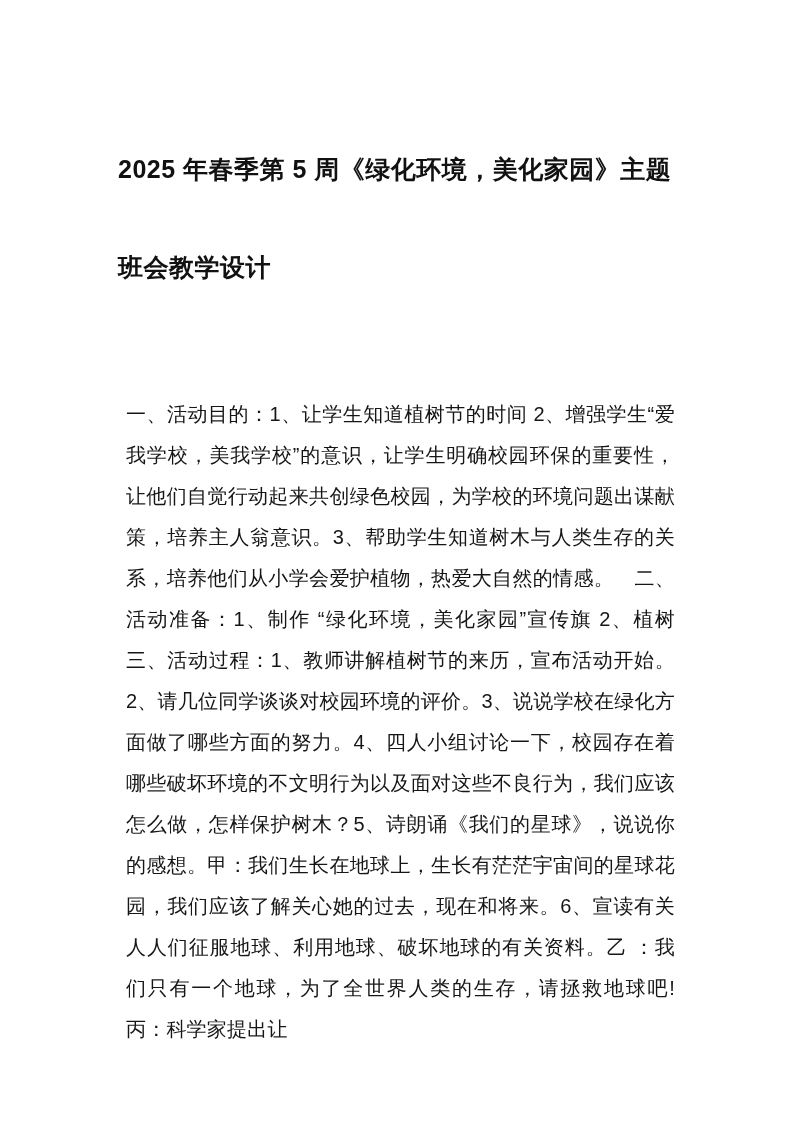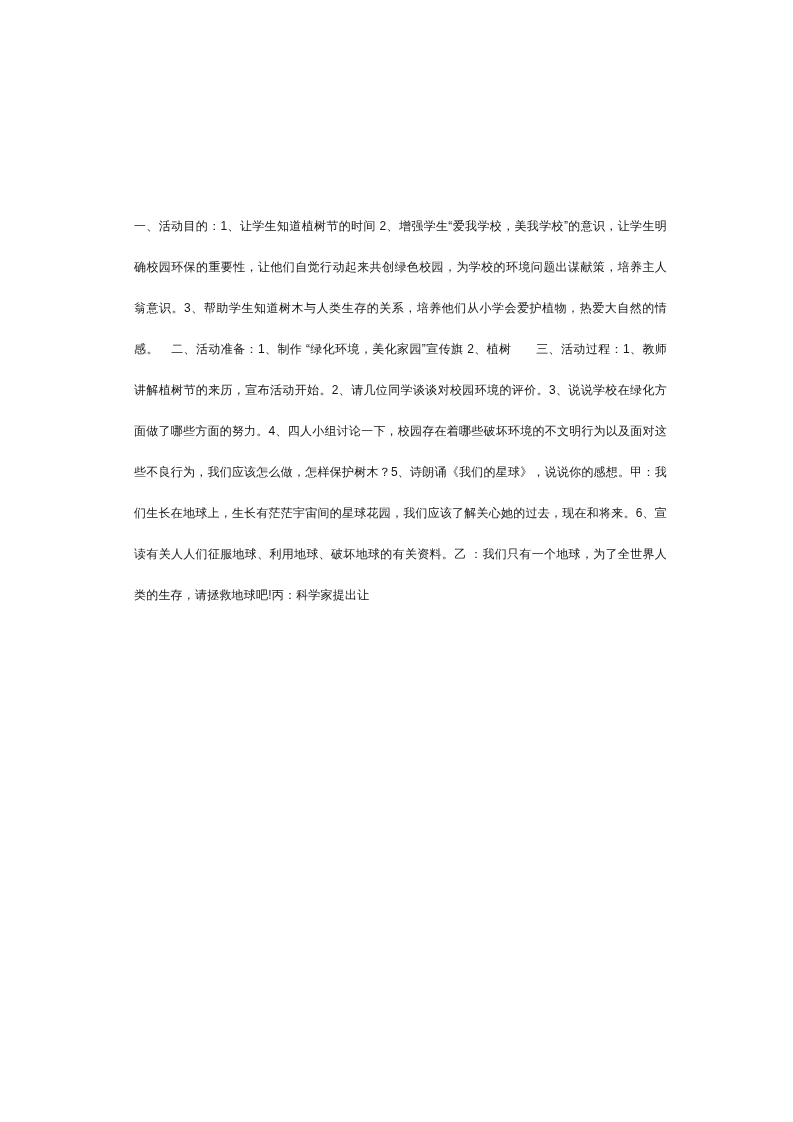--- a/index.html
+++ b/index.html
@@ -30,30 +30,31 @@
     letter-spacing: 0.5px;
     text-align: left;
     margin: 0;
     padding: 0;
     color: #111111;
   }
   .title-spacer {
     height: 70px;
   }
   .doc-body {
-    font-size: 12px;
+    font-size: 20px;
     line-height: 41px;
     text-align: justify;
     text-justify: inter-ideograph;
     letter-spacing: 0.2px;
     color: #161616;
-    margin: 16px;
+    margin: 8px;
     padding: 0;
     word-break: break-all;
   }
 </style>
 </head>
 <body>
 
 <div class="page">
+  <h1 class="doc-title">2025 年春季第 5 周《绿化环境，美化家园》主题班会教学设计</h1>
   <div class="title-spacer"></div>
   <p class="doc-body">一、活动目的：1、让学生知道植树节的时间 2、增强学生“爱我学校，美我学校”的意识，让学生明确校园环保的重要性，让他们自觉行动起来共创绿色校园，为学校的环境问题出谋献策，培养主人翁意识。3、帮助学生知道树木与人类生存的关系，培养他们从小学会爱护植物，热爱大自然的情感。　二、活动准备：1、制作 “绿化环境，美化家园”宣传旗 2、植树　　三、活动过程：1、教师讲解植树节的来历，宣布活动开始。2、请几位同学谈谈对校园环境的评价。3、说说学校在绿化方面做了哪些方面的努力。4、四人小组讨论一下，校园存在着哪些破坏环境的不文明行为以及面对这些不良行为，我们应该怎么做，怎样保护树木？5、诗朗诵《我们的星球》，说说你的感想。甲：我们生长在地球上，生长有茫茫宇宙间的星球花园，我们应该了解关心她的过去，现在和将来。6、宣读有关人人们征服地球、利用地球、破坏地球的有关资料。乙 ：我们只有一个地球，为了全世界人类的生存，请拯救地球吧!丙：科学家提出让</p>
 </div>
 
 </body></html>

